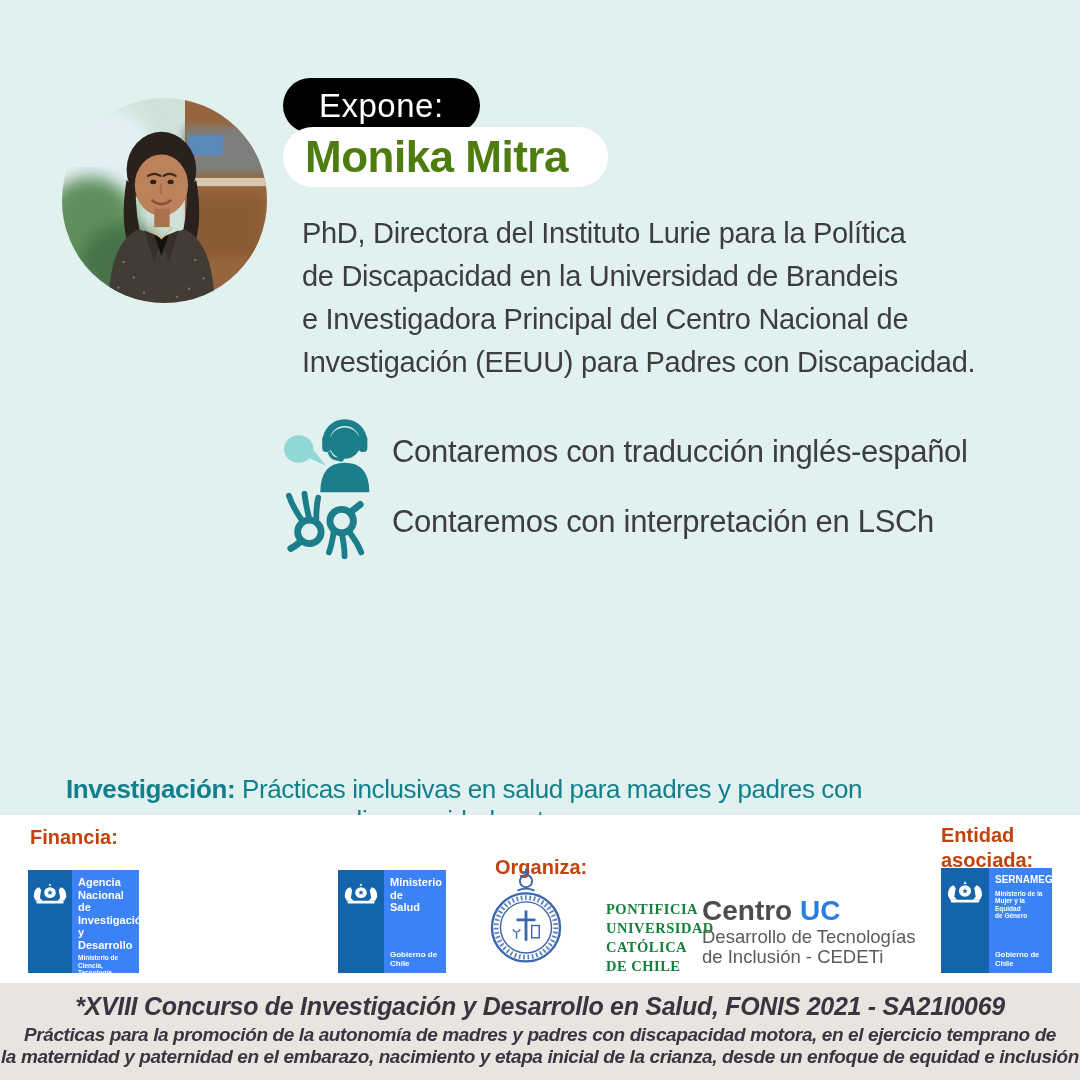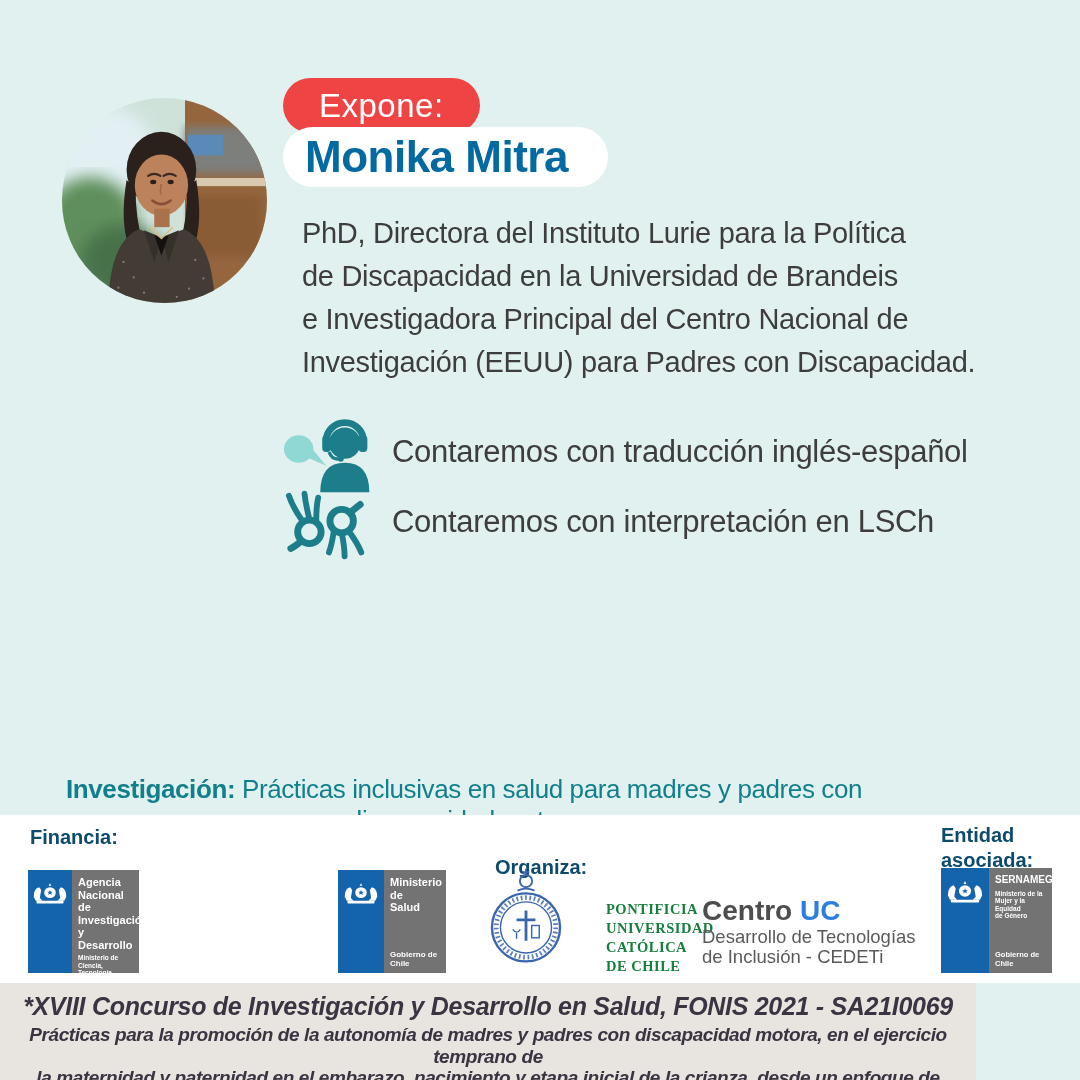--- a/index.html
+++ b/index.html
@@ -6,50 +6,50 @@
   .canvas{position:relative;width:1080px;height:1080px;background:#e1f1ef;overflow:hidden;
           font-family:"Liberation Sans",sans-serif;color:#3e3e3e;}
   .preline{white-space:pre-line;}
 
   
   .photo{position:absolute;left:62px;top:98px;width:205px;height:205px;border-radius:50%;overflow:hidden;}
   .photo svg{display:block;width:100%;height:100%;}
 
   
   .badge{position:absolute;left:283px;top:78px;height:55px;padding:0 36px;border-radius:28px;
-         background:#ef4444;display:flex;align-items:center;}
+         background:#000000;display:flex;align-items:center;}
   .badge span{color:#fff;font-size:33px;font-weight:400;letter-spacing:.5px;}
   .name-pill{position:absolute;left:283px;top:127px;height:60px;padding:0 40px 0 22px;border-radius:30px;
          background:#ffffff;display:flex;align-items:center;}
-  .name-pill h1{margin:0;font-size:44px;font-weight:700;color:#0369a1;letter-spacing:-.5px;}
+  .name-pill h1{margin:0;font-size:44px;font-weight:700;color:#4d7c0f;letter-spacing:-.5px;}
 
   
   .bio{position:absolute;left:302px;top:212px;width:720px;font-size:29px;line-height:43px;
        color:#3d3d3d;letter-spacing:-.3px;}
 
   
   .feature-icon{position:absolute;}
   .feature-text{position:absolute;left:392px;font-size:31px;color:#3d3d3d;letter-spacing:-.3px;}
   .ft1{top:434px;} .ft2{top:504px;}
 
   
   .research{position:absolute;left:0;top:774px;width:928px;text-align:center;font-size:26px;
             color:#12808c;letter-spacing:-.4px;}
   .research b{font-weight:700;}
 
   
   .strip{position:absolute;left:0;top:815px;width:1080px;height:168px;background:#ffffff;}
-  .sec-label{position:absolute;font-size:20px;font-weight:700;color:#0c4a6e;line-height:25px;}
+  .sec-label{position:absolute;font-size:20px;font-weight:700;color:#c2410c;line-height:25px;}
   .lab-fin{left:30px;top:10px;} .lab-org{left:495px;top:10px;margin-top:30px;} .lab-ent{left:941px;top:8px;}
 
   
   .govlogo{position:absolute;display:flex;}
   .gov-blue{background:#1464ab;display:flex;justify-content:center;}
   .gov-blue svg{margin-top:9px;}
-  .gov-red{background:#737373;color:#fff;display:flex;flex-direction:column;justify-content:space-between;
+  .gov-red{background:#3b82f6;color:#fff;display:flex;flex-direction:column;justify-content:space-between;
            padding:6px 5px 5px 6px;box-sizing:border-box;}
   .gov-title{font-size:11px;font-weight:700;line-height:12.5px;}
   .gov-small{font-size:6.5px;font-weight:700;line-height:7.5px;margin-top:3px;}
   .gov-foot{font-size:8px;font-weight:700;}
   .anid{left:28px;top:55px;} .minsal{left:338px;top:55px;} .sernameg{left:941px;top:53px;}
 
   
   .fonis{position:absolute;left:150px;top:93px;}
   .fonis-title{font-size:28px;font-weight:700;color:#404040;line-height:28px;margin:0;}
   .fonis-sub{font-size:16px;color:#6e6e6e;line-height:18px;margin-top:2px;}
@@ -59,21 +59,21 @@
   .puc-name{position:absolute;left:606px;top:85px;font-family:"Liberation Serif",serif;
             font-size:14.5px;font-weight:700;color:#15803d;line-height:19px;letter-spacing:.5px;}
 
   
   .centrouc{position:absolute;left:702px;top:82px;}
   .cuc-title{font-size:28px;font-weight:700;color:#4c4d4f;line-height:28px;}
   .cuc-title .uc{color:#2a7de1;}
   .cuc-sub{font-size:18.5px;color:#595a5c;line-height:20px;margin-top:2px;}
 
   
-  .footer{position:absolute;left:0;top:983px;width:976px;height:97px;background:#e8e4df;
+  .footer{position:absolute;left:0;top:983px;width:1080px;height:97px;background:#e8e4df;
           text-align:center;color:#3a3442;}
   .foot1{margin-top:9px;font-size:25px;font-weight:700;font-style:italic;letter-spacing:-.3px;}
   .foot2{margin-top:3px;font-size:19px;font-weight:700;font-style:italic;line-height:21.5px;letter-spacing:-.4px;}
 </style>
 </head>
 <body>
 
 <div class="canvas">
 
   <div class="photo">

